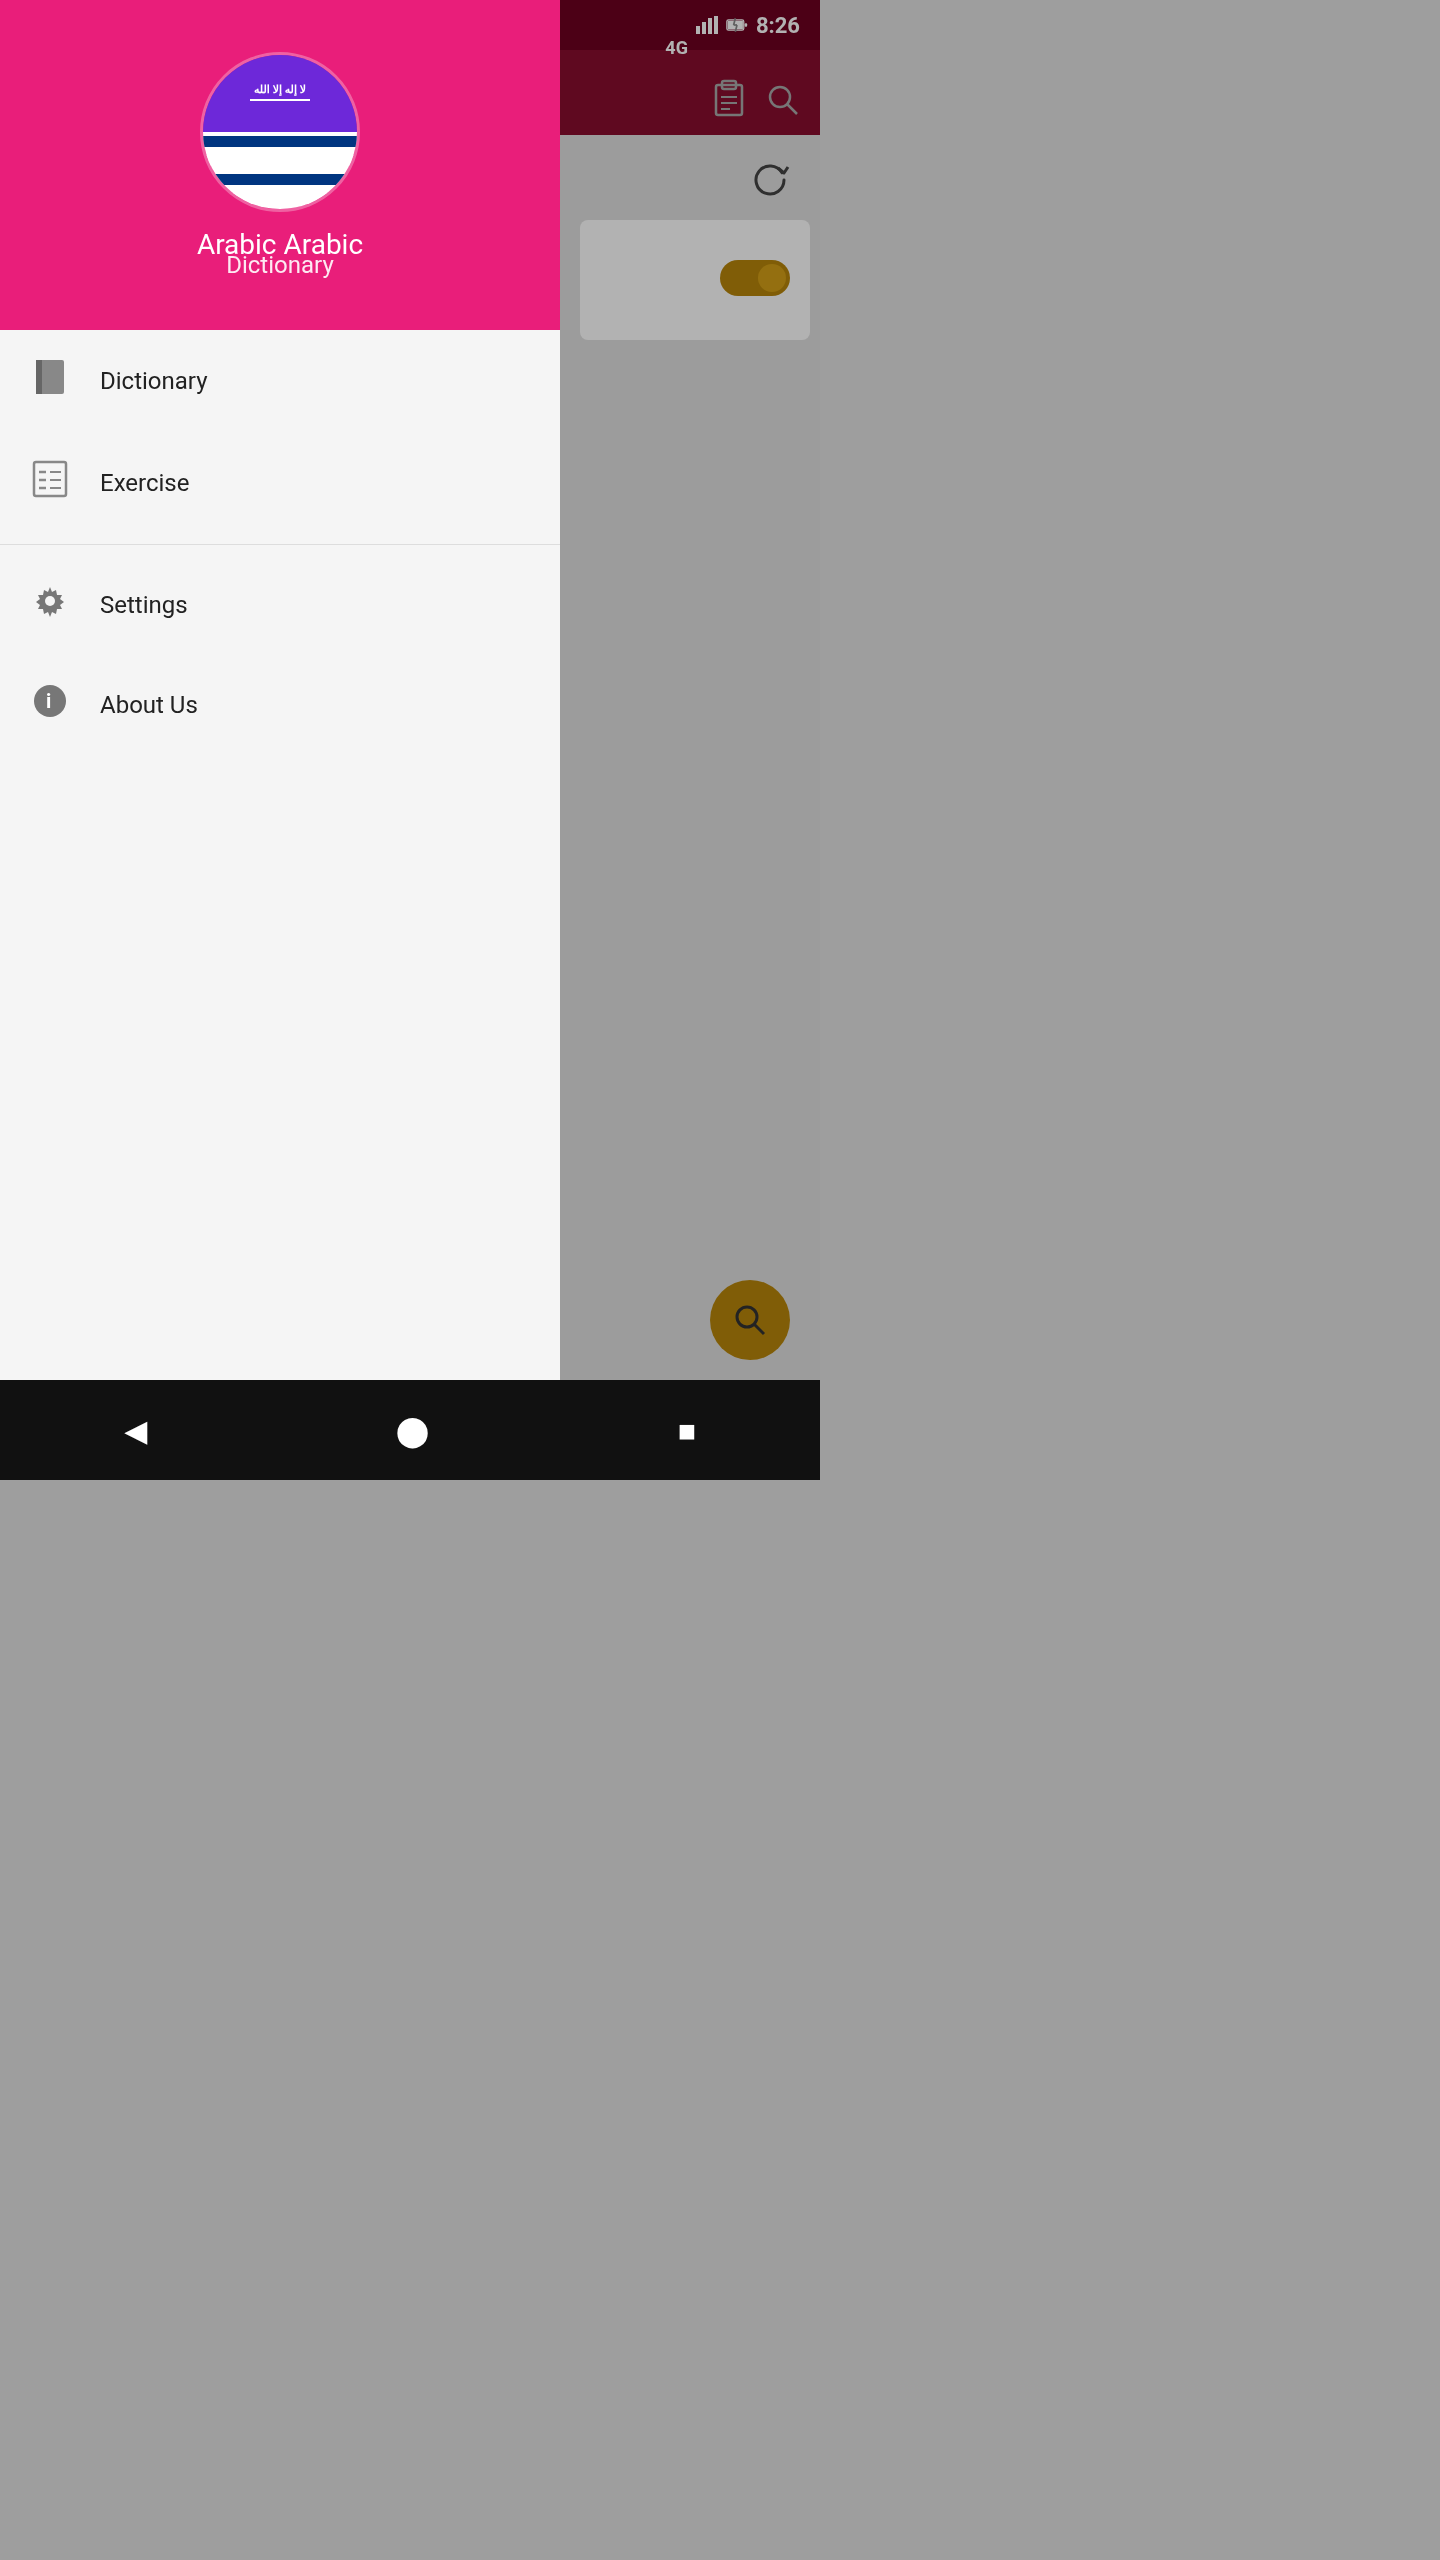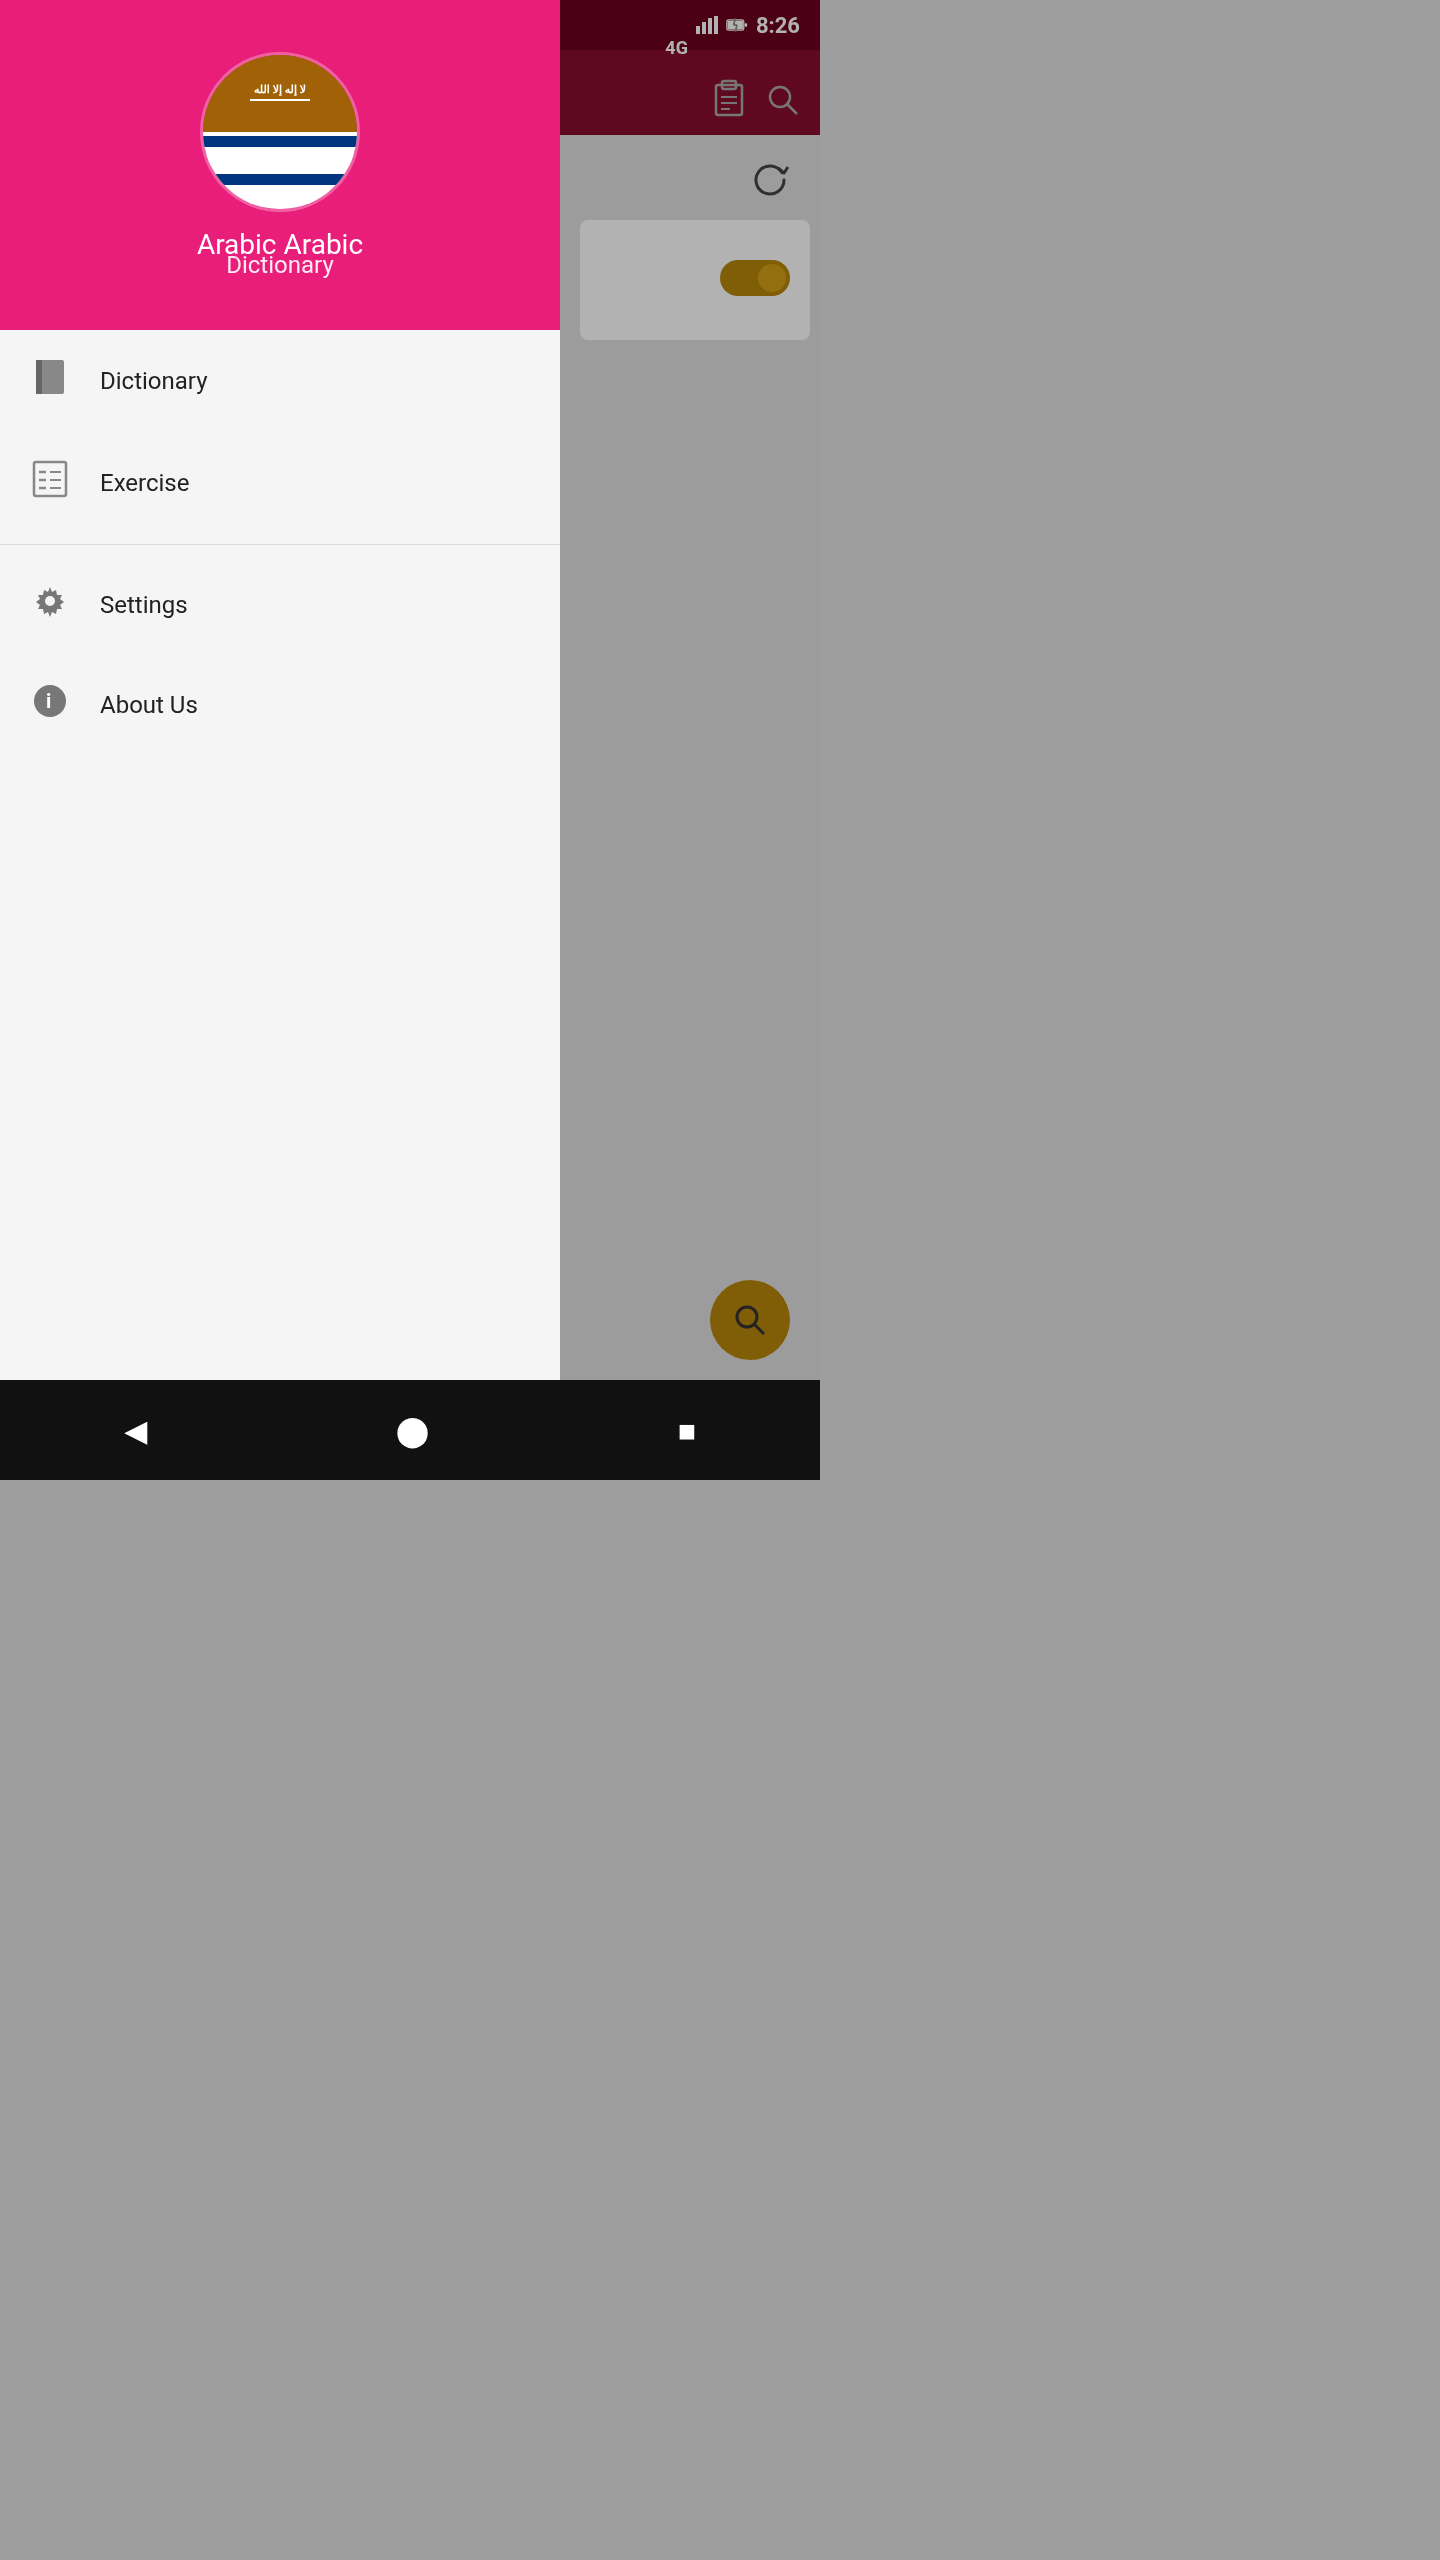--- a/index.html
+++ b/index.html
@@ -169,21 +169,21 @@
       border-radius: 50%;
       overflow: hidden;
       border: 3px solid rgba(255,255,255,0.3);
       position: relative;
     }
 
     
     .flag-top {
       width: 100%;
       height: 50%;
-      background: #a16207;
+      background: #6d28d9;
       display: flex;
       align-items: center;
       justify-content: center;
     }
 
     .flag-bottom {
       width: 100%;
       height: 50%;
       background: white;
       display: flex;

